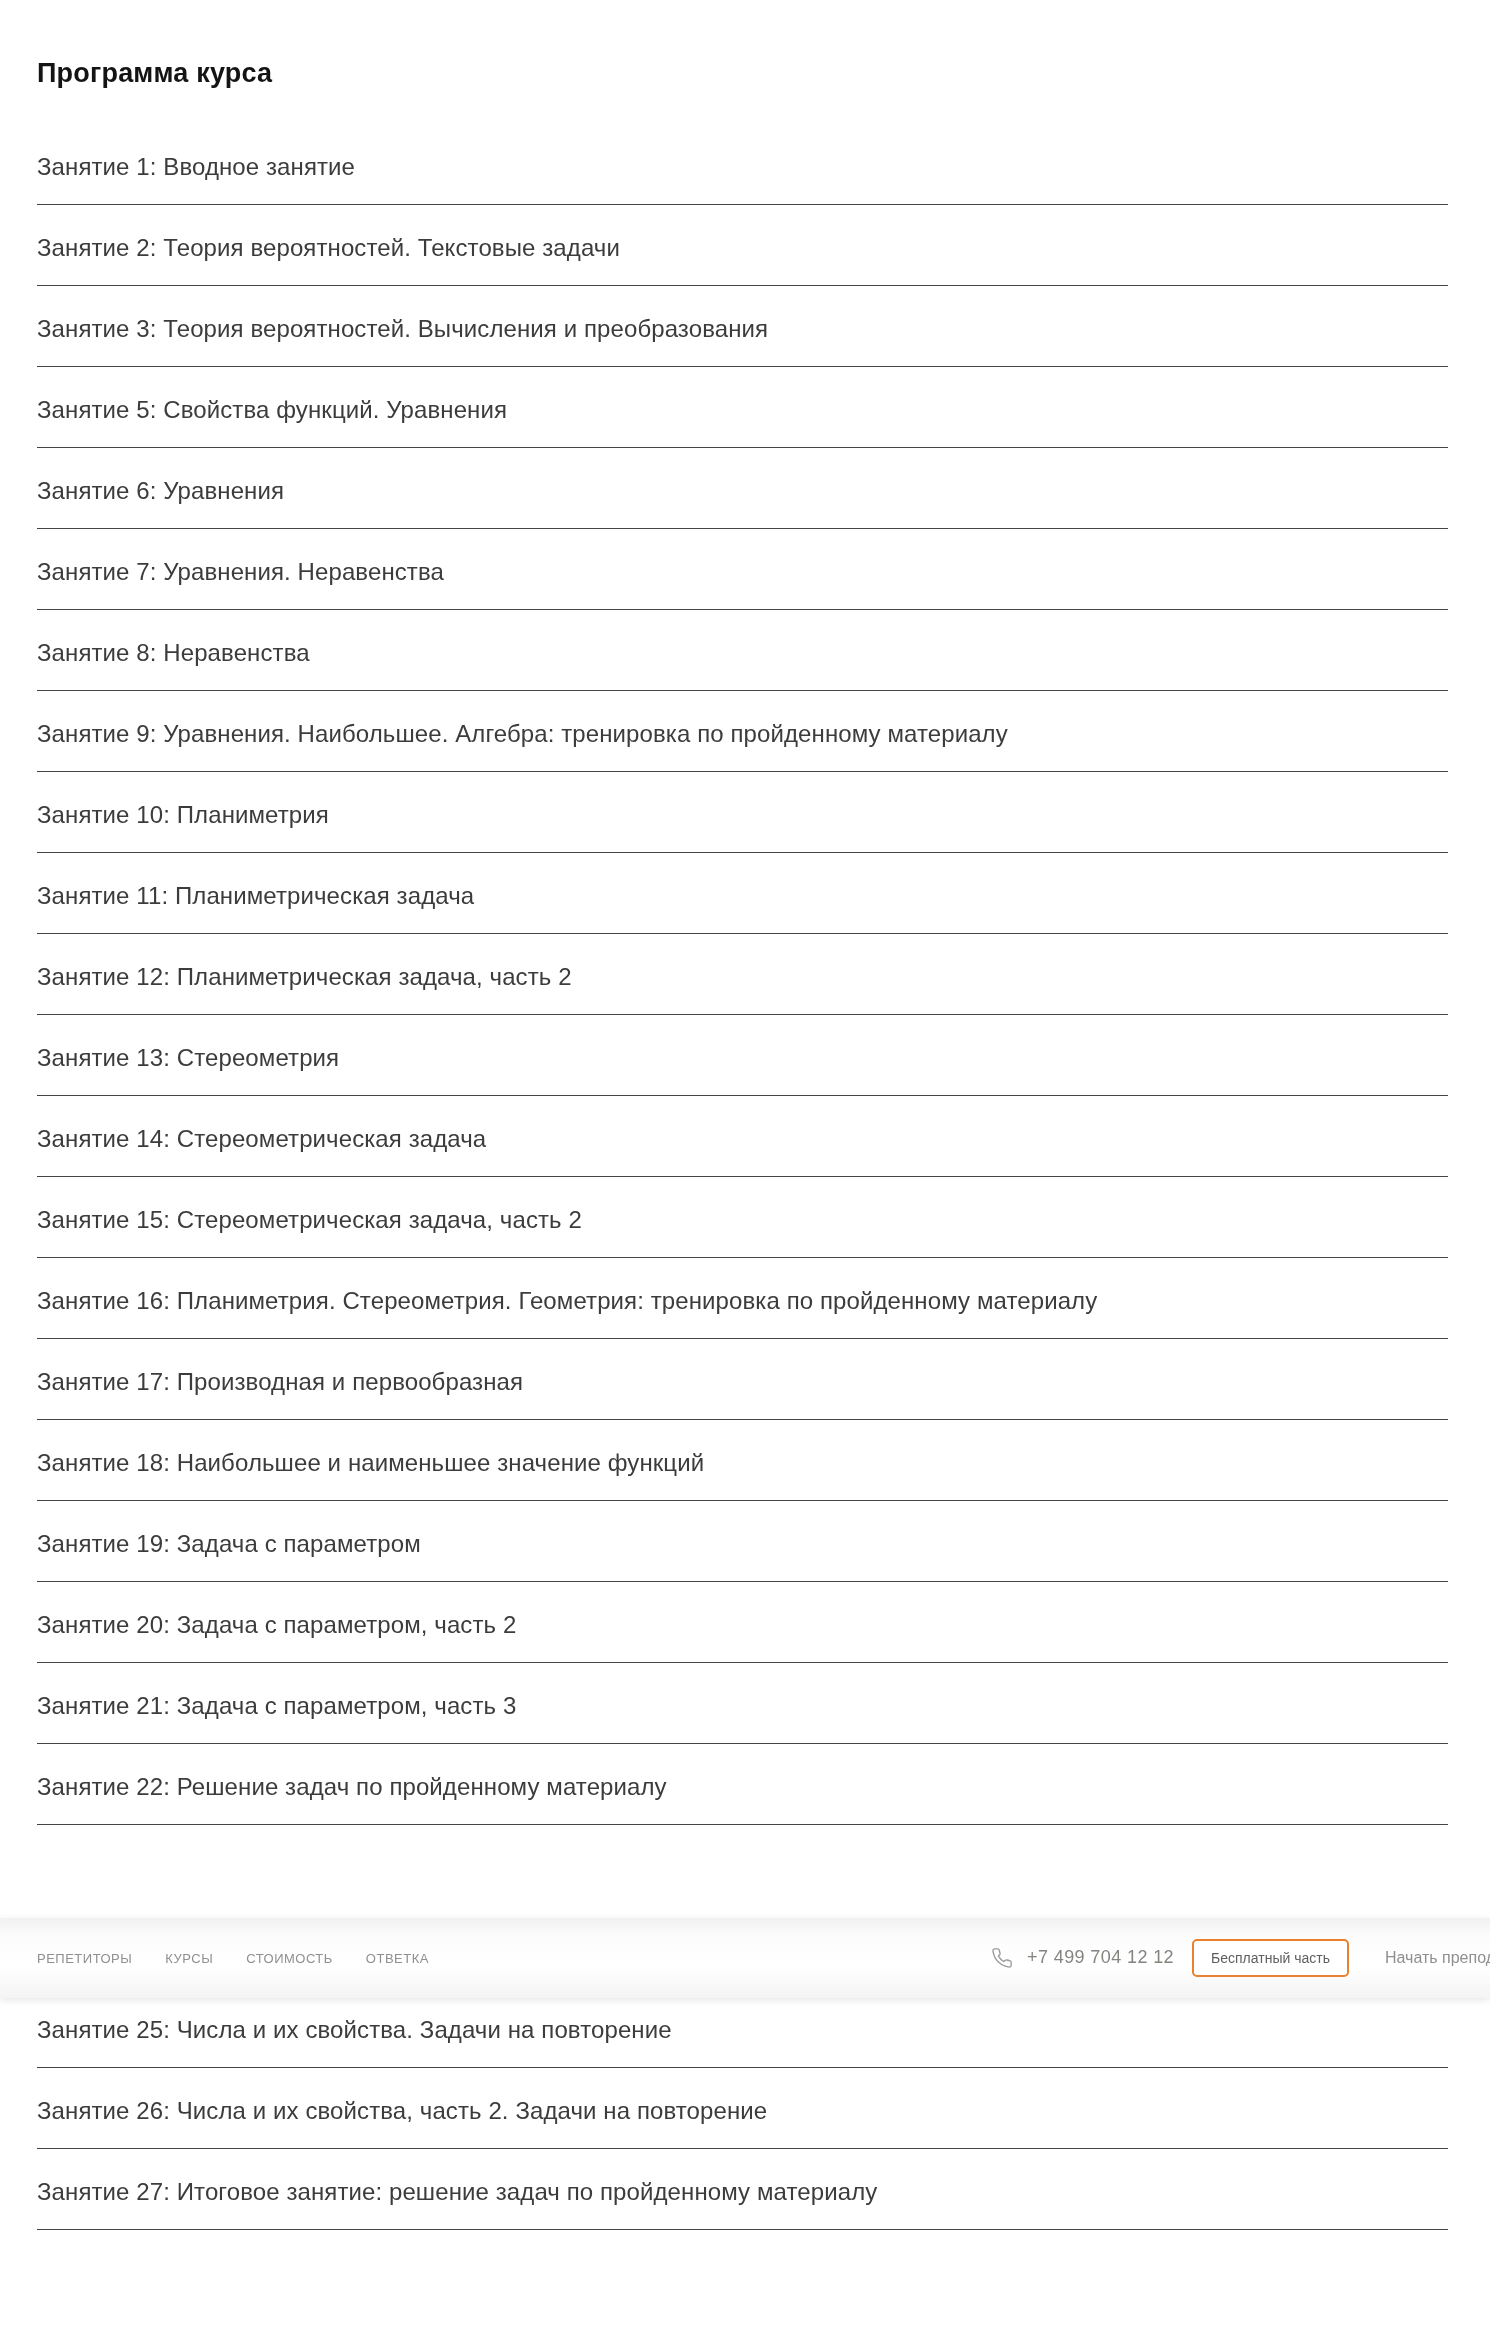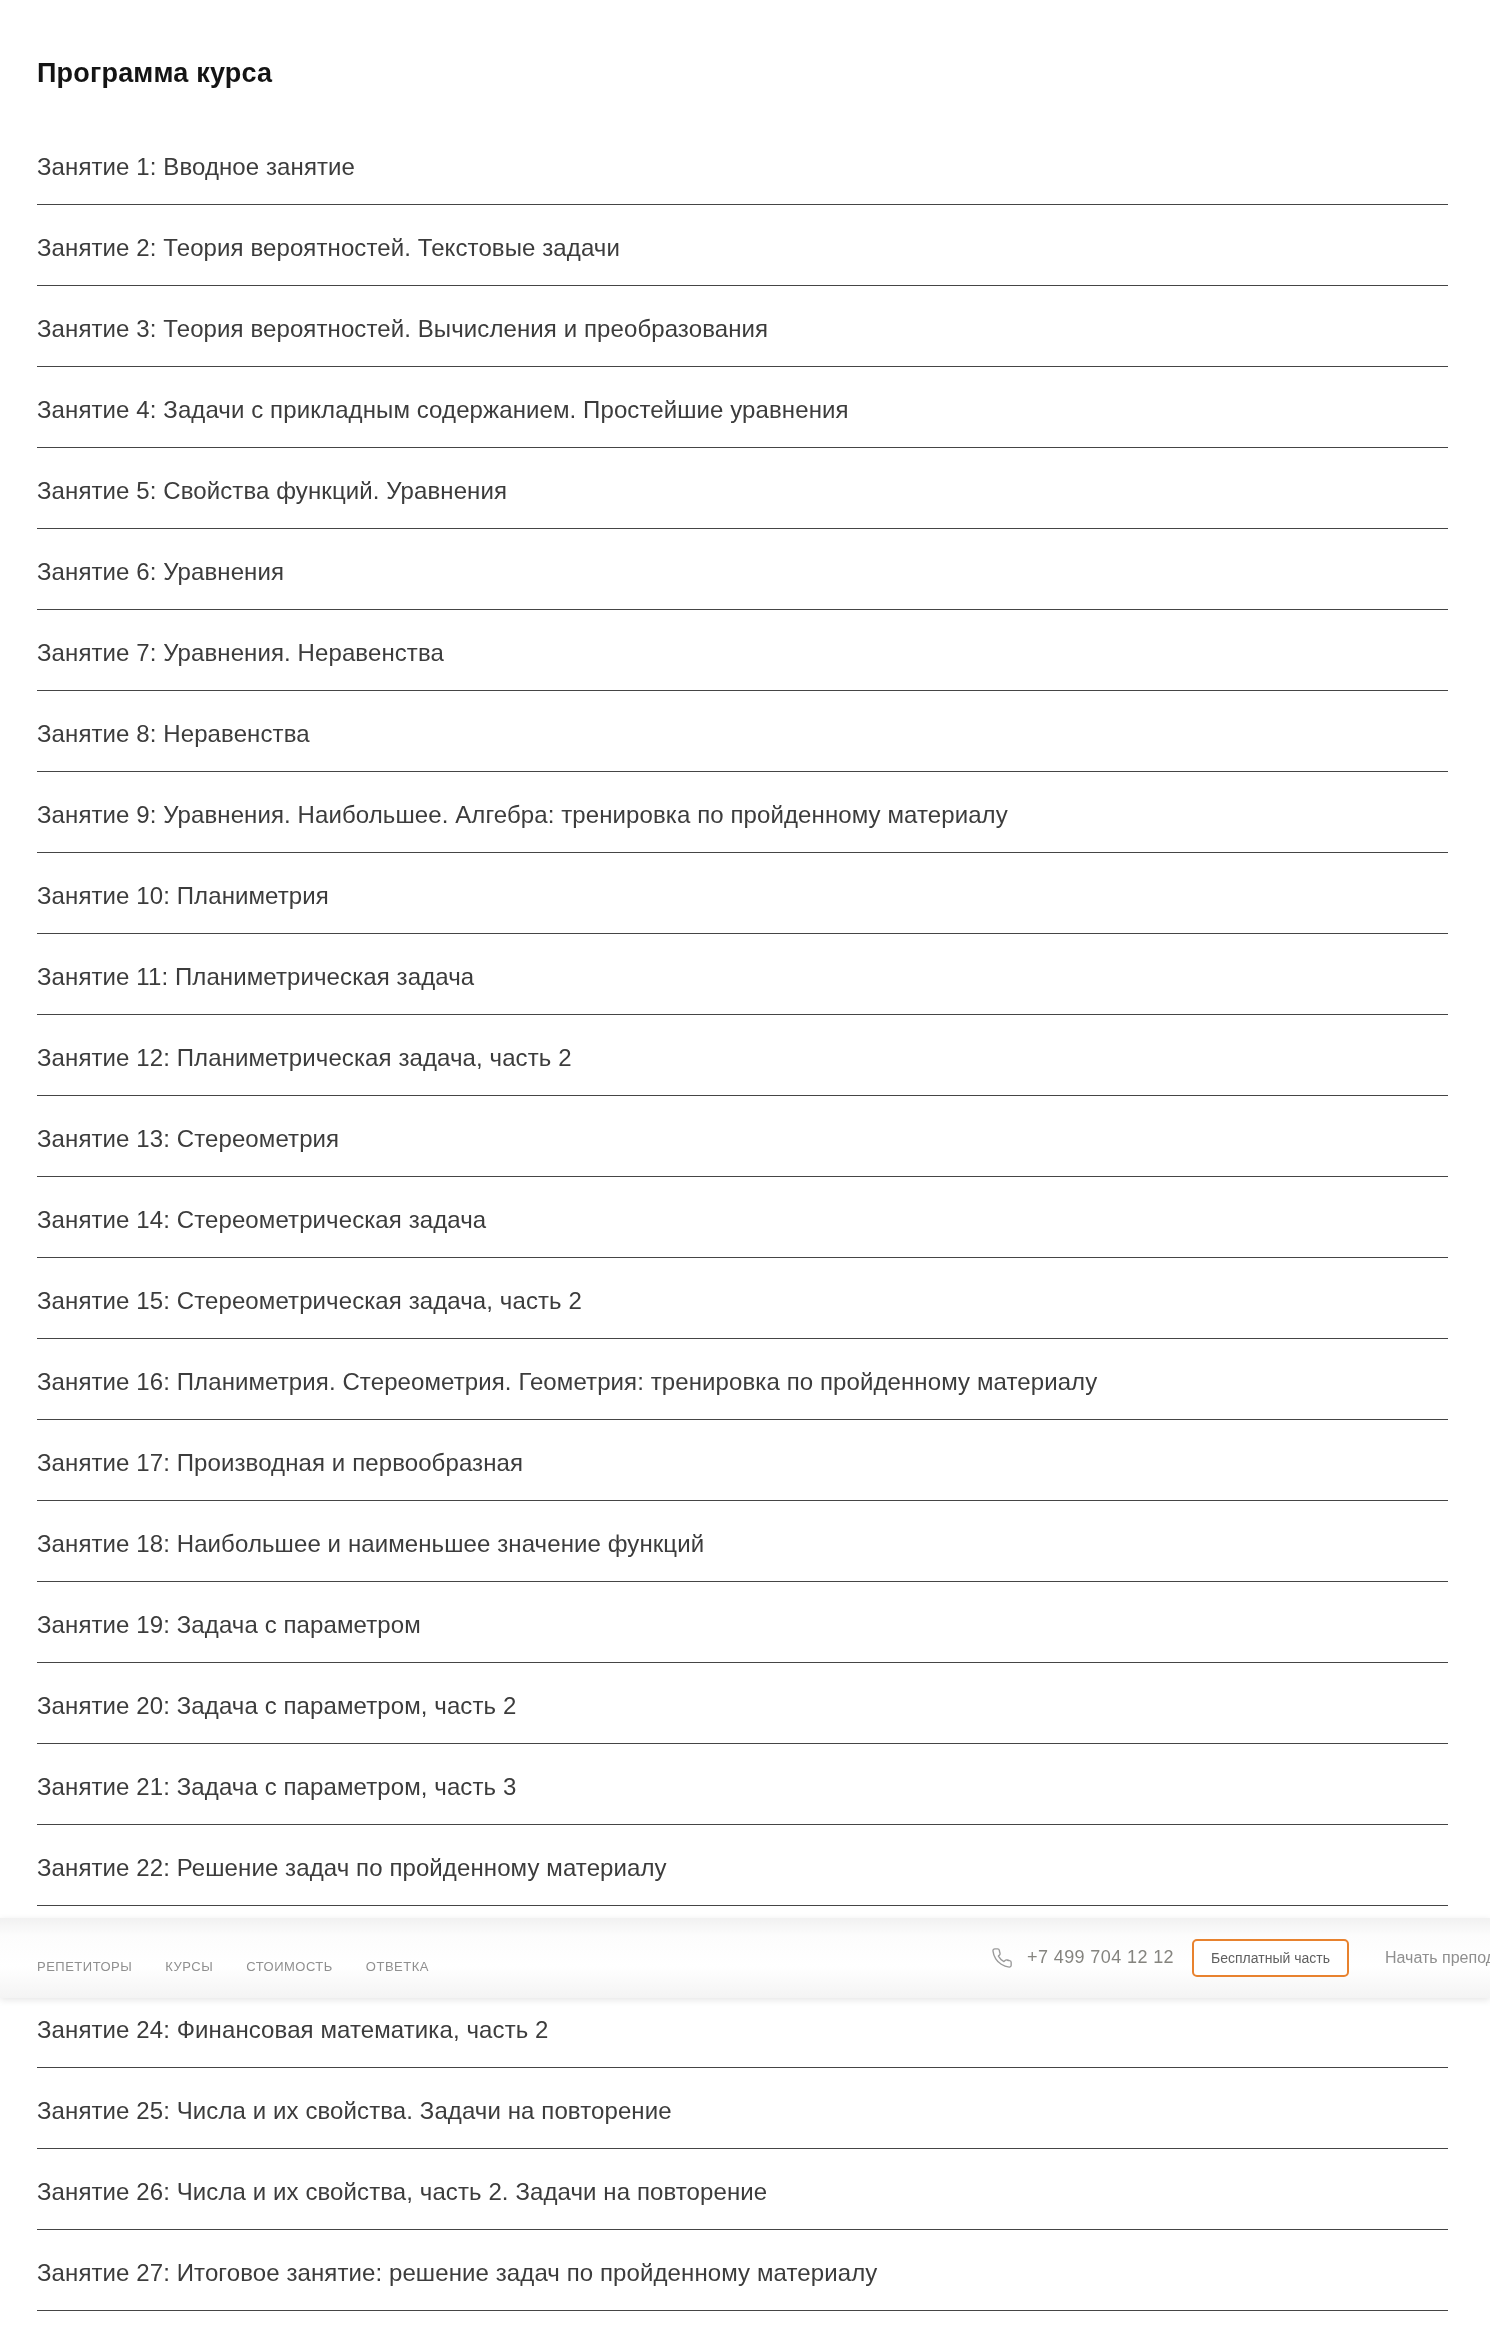--- a/index.html
+++ b/index.html
@@ -53,21 +53,21 @@
     left: 0;
     width: 1490px;
     height: 80px;
     background: linear-gradient(180deg, #f1f1f1 0%, #fcfcfc 22%, #ffffff 60%, #f4f4f4 100%);
     box-shadow: 0 2px 7px rgba(0,0,0,0.10);
     z-index: 5;
   }
   .nav-menu {
     position: absolute;
     left: 37px;
-    top: 8px;
+    top: 0;
     height: 100%;
     display: flex;
     align-items: center;
     gap: 33px;
   }
   .nav-menu .nav-link {
     font-size: 13px;
     letter-spacing: 0.5px;
     color: #8f8f8f;
     text-decoration: none;
@@ -128,23 +128,20 @@
 
 <div class="course-list">
     <div class="lesson-row">
       <span class="lesson-label">Занятие 1: Вводное занятие</span>
     </div>
     <div class="lesson-row">
       <span class="lesson-label">Занятие 2: Теория вероятностей. Текстовые задачи</span>
     </div>
     <div class="lesson-row">
       <span class="lesson-label">Занятие 3: Теория вероятностей. Вычисления и преобразования</span>
-    </div>
-    <div class="lesson-row">
-      <span class="lesson-label">Занятие 4: Задачи с прикладным содержанием. Простейшие уравнения</span>
     </div>
     <div class="lesson-row">
       <span class="lesson-label">Занятие 5: Свойства функций. Уравнения</span>
     </div>
     <div class="lesson-row">
       <span class="lesson-label">Занятие 6: Уравнения</span>
     </div>
     <div class="lesson-row">
       <span class="lesson-label">Занятие 7: Уравнения. Неравенства</span>
     </div>

